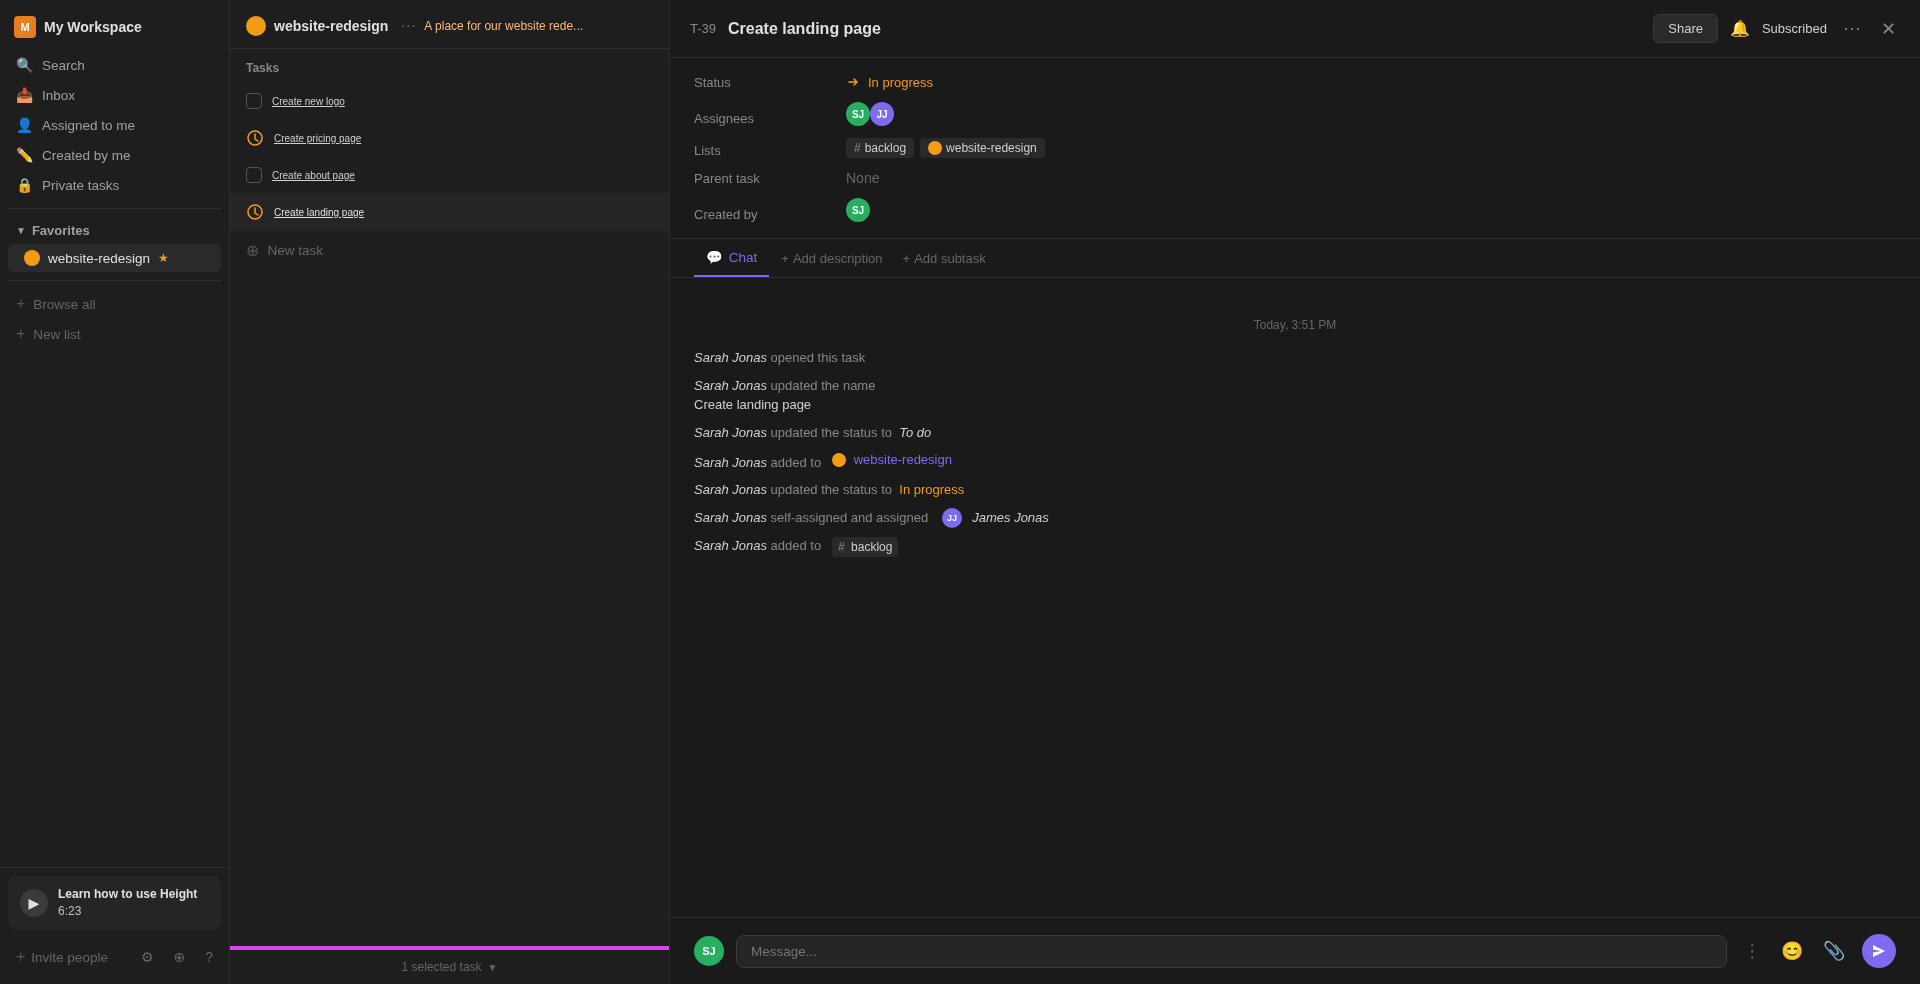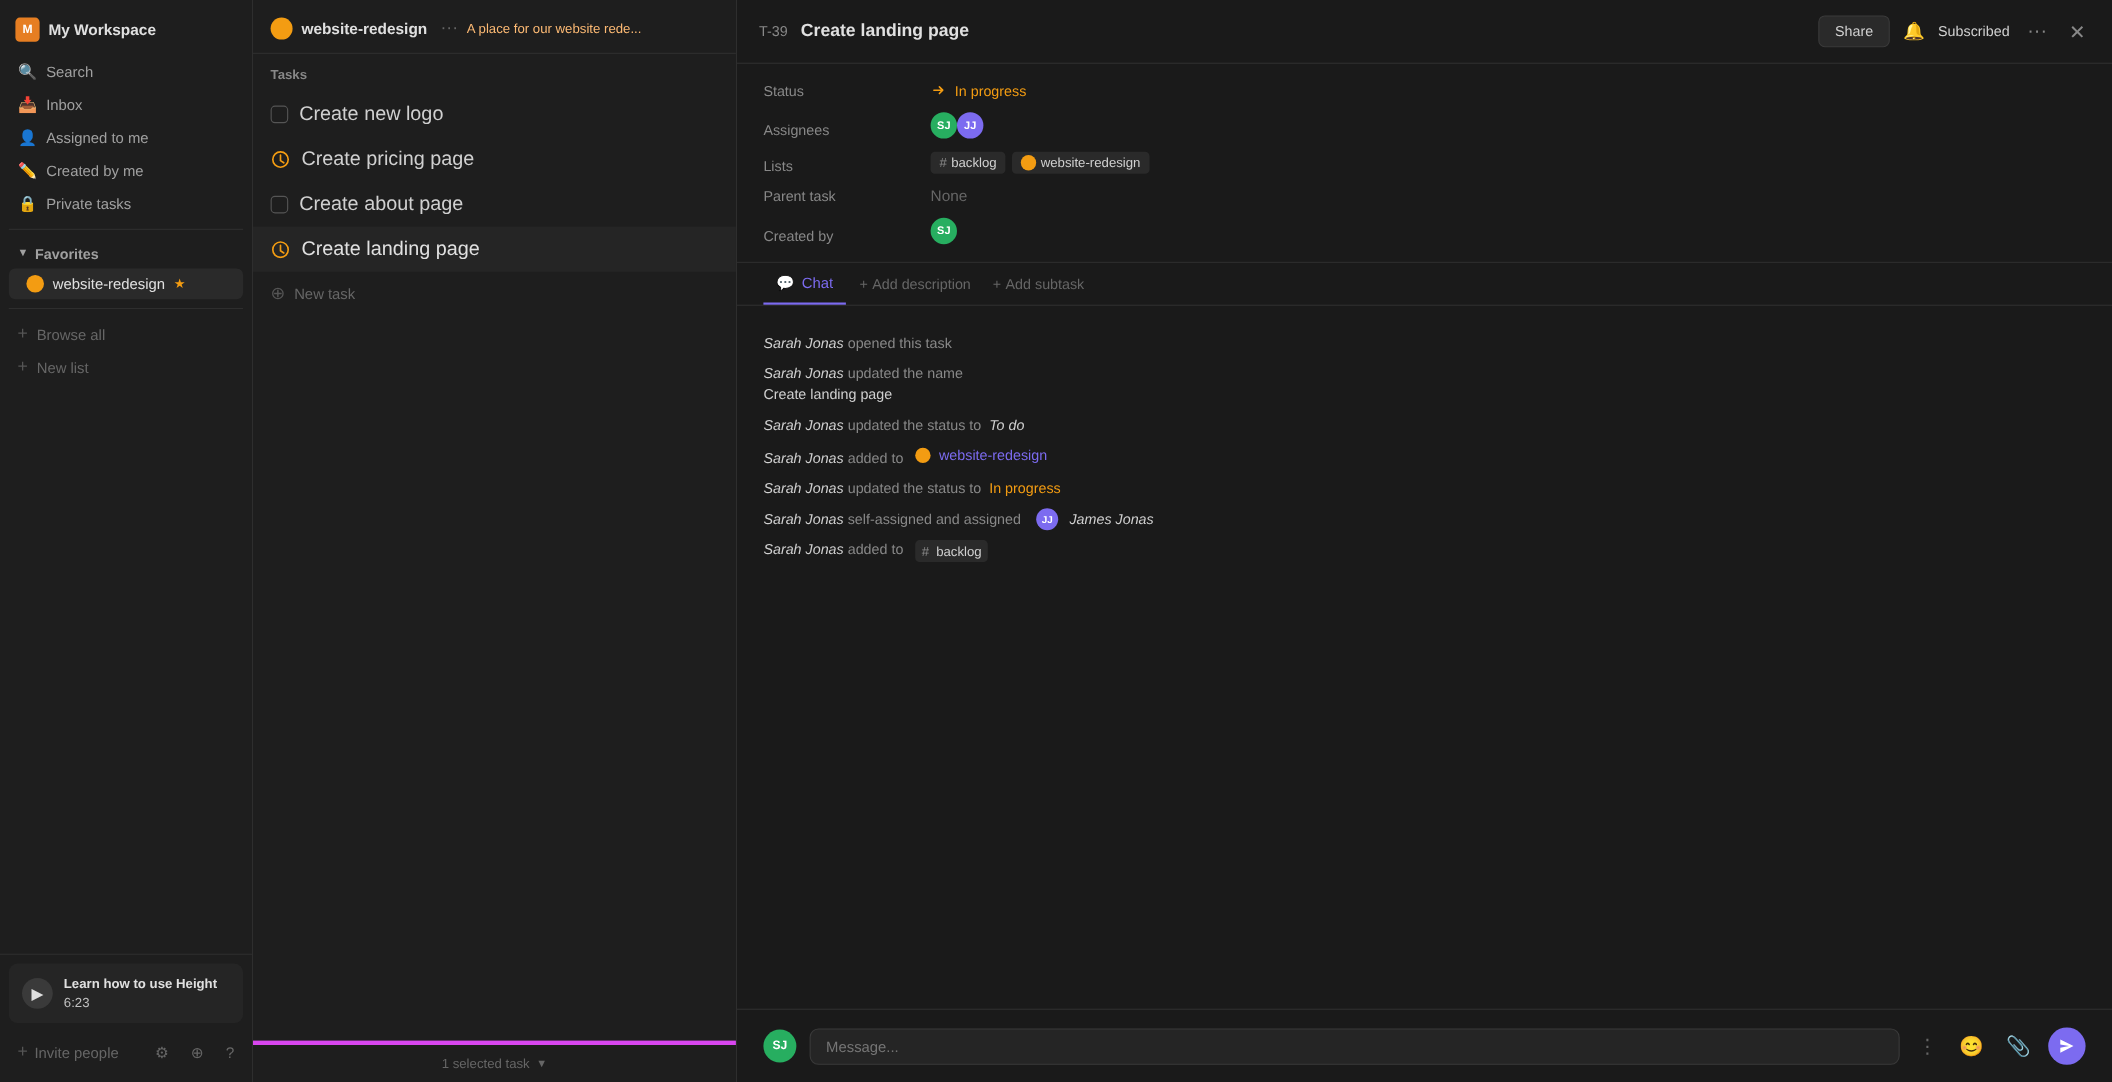--- a/index.html
+++ b/index.html
@@ -33,21 +33,21 @@
     .list-header { padding: 16px 16px 12px; display: flex; align-items: center; gap: 8px; border-bottom: 1px solid #2e2e2e; }
     .list-header-icon { width: 20px; height: 20px; border-radius: 50%; background: #f39c12; display: flex; align-items: center; justify-content: center; font-size: 10px; flex-shrink: 0; }
     .list-title { font-weight: 600; color: #e0e0e0; font-size: 14px; }
     .more-btn { color: #666; cursor: pointer; margin-left: 4px; font-size: 16px; }
     .list-desc { font-size: 12px; color: #fdba74; flex: 1; overflow: hidden; text-overflow: ellipsis; white-space: nowrap; }
     .list-section-header { padding: 12px 16px 8px; font-size: 12px; font-weight: 600; color: #888; }
     .task-item { display: flex; align-items: center; gap: 10px; padding: 10px 16px; cursor: pointer; border-radius: 0; }
     .task-item.selected { background: #252525; }
     .task-checkbox { width: 16px; height: 16px; border: 1.5px solid #555; border-radius: 4px; flex-shrink: 0; display: flex; align-items: center; justify-content: center; }
     .task-status-icon { width: 18px; height: 18px; flex-shrink: 0; display: flex; align-items: center; justify-content: center; }
-    .task-name { font-size: 18px; color: #d0d0d0; }
+    .task-name { font-size: 10px; color: #d0d0d0; text-decoration: underline; }
     .task-item.selected .task-name { color: #e0e0e0; }
     .new-task-btn { display: flex; align-items: center; gap: 8px; padding: 10px 16px; cursor: pointer; color: #666; font-size: 13.5px; }
     .list-footer { margin-top: auto; padding: 10px 16px; border-top: 4px solid #d946ef; font-size: 12px; color: #666; display: flex; align-items: center; gap: 6px; cursor: pointer; justify-content: center; }
 
     
     .detail-panel { flex: 1; background: #1a1a1a; display: flex; flex-direction: column; overflow: hidden; }
     .detail-header { display: flex; align-items: center; padding: 14px 20px; border-bottom: 1px solid #2e2e2e; gap: 12px; }
     .task-id { color: #888; font-size: 13px; }
     .detail-title { font-size: 16px; font-weight: 600; color: #e0e0e0; flex: 1; }
     .share-btn { background: #2a2a2a; border: 1px solid #3a3a3a; color: #d0d0d0; padding: 6px 14px; border-radius: 6px; cursor: pointer; font-size: 13px; }
@@ -284,20 +284,21 @@
       <span>+</span>
       <span>Add description</span>
     </div>
     <div class="add-tab">
       <span>+</span>
       <span>Add subtask</span>
     </div>
   </div>
 
   <div class="activity-feed">
+    <div class="date-separator">Today, 3:51 PM</div>
 
     <div class="activity-item">
       <strong>Sarah Jonas</strong> opened this task
     </div>
     <div class="activity-item">
       <strong>Sarah Jonas</strong> updated the name<br>
       <span style="color:#d0d0d0; padding-left: 0;">Create landing page</span>
     </div>
     <div class="activity-item">
       <strong>Sarah Jonas</strong> updated the status to &nbsp;<strong>To do</strong>

